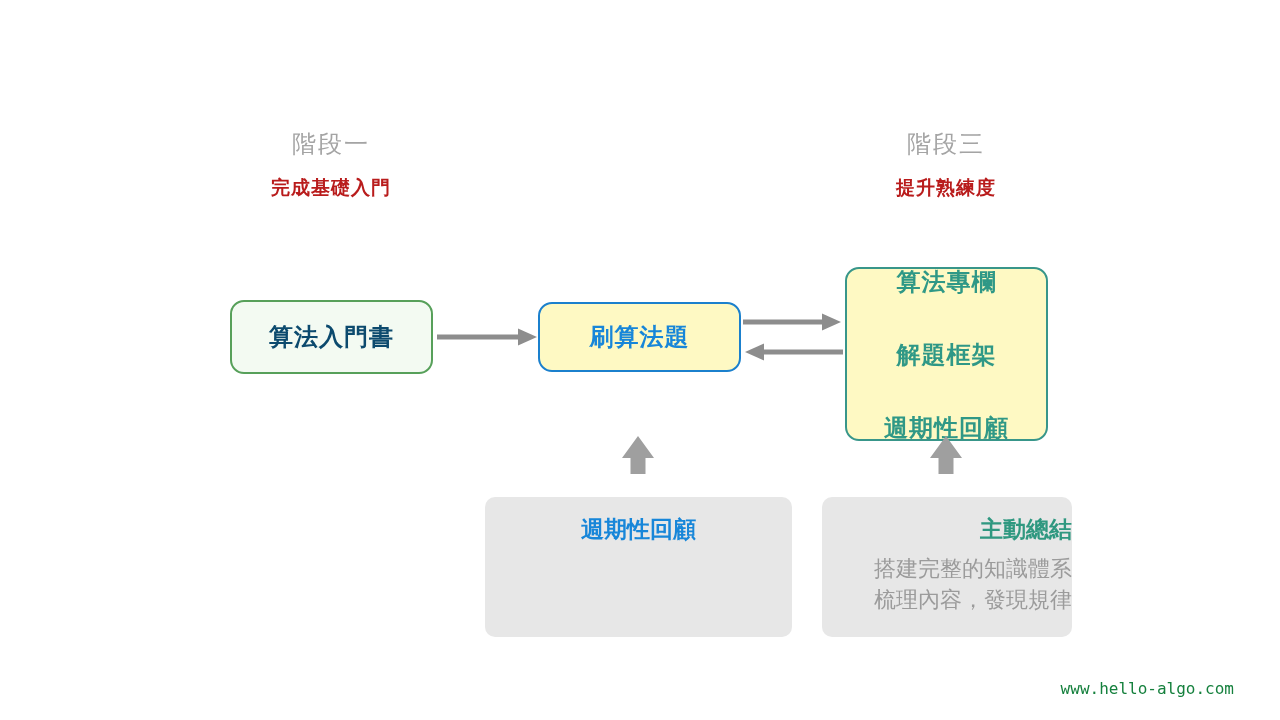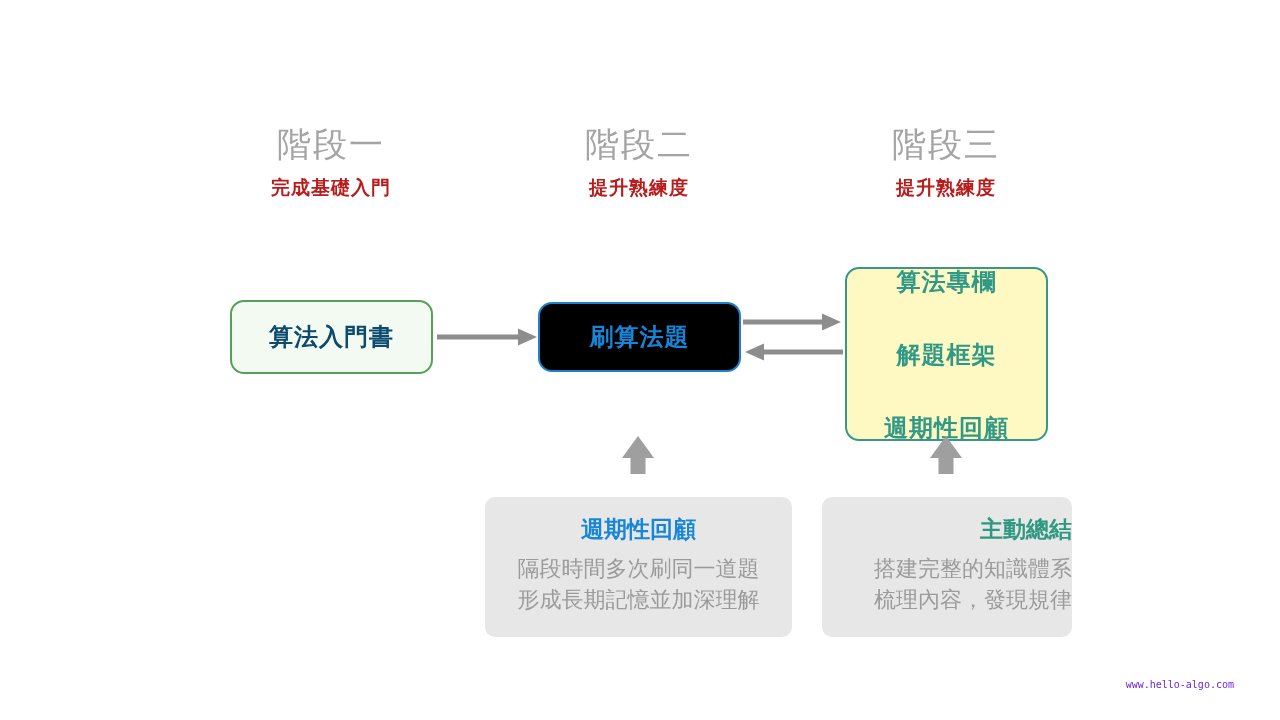--- a/index.html
+++ b/index.html
@@ -7,21 +7,21 @@
     width: 1280px; height: 720px; overflow: hidden;
     background: #ffffff;
     font-family: "Liberation Sans", "DejaVu Sans", sans-serif;
     position: relative;
   }
   .canvas { position: absolute; left: 0; top: 0; width: 1280px; height: 720px; }
 
   
   .stage { position: absolute; top: 128px; width: 300px; text-align: center; }
   .stage-title {
-    font-size: 34px; color: #a4a4a4; letter-spacing: 2px; line-height: 32px;
+    font-size: 24px; color: #a4a4a4; letter-spacing: 2px; line-height: 32px;
   }
   .stage-subtitle {
     margin-top: 16px; font-size: 19px; font-weight: 700; color: #b91c1c;
     letter-spacing: 1px; line-height: 24px;
   }
   .stage-1 { left: 181px; }
   .stage-2 { left: 489px; }
   .stage-3 { left: 796px; }
 
   
@@ -29,21 +29,21 @@
     position: absolute; box-sizing: border-box; border-radius: 14px;
     display: flex; flex-direction: column; align-items: center; justify-content: center;
     font-weight: 700; font-size: 24px; letter-spacing: 1px;
   }
   .node-green {
     left: 230px; top: 300px; width: 203px; height: 74px;
     background: #f3faf2; border: 2px solid #57a05a; color: #0c4a6e;
   }
   .node-blue {
     left: 538px; top: 302px; width: 203px; height: 70px;
-    background: #000000; border: 2px solid #1b80cd; color: #1786d9;
+    background: #fef9c3; border: 2px solid #1b80cd; color: #1786d9;
   }
   .node-teal {
     left: 845px; top: 267px; width: 203px; height: 174px;
     background: #fef9c3; border: 2px solid #38968a; color: #2f9886; gap: 36px;
   }
   .node-teal .node-line { line-height: 37px; }
 
   
   svg.arrows { position: absolute; left: 0; top: 0; pointer-events: none; }
 
@@ -57,35 +57,31 @@
   .callout-summary { left: 822px; width: 250px; text-align: right; }
   .callout-title { font-size: 23px; font-weight: 700; line-height: 30px; }
   .callout-review .callout-title { color: #1786d9; }
   .callout-summary .callout-title { color: #2f9880; }
   .callout-body { margin-top: 9px; font-size: 22px; color: #9b9b9b; line-height: 31px; }
 
   
   .watermark {
     position: absolute; right: 46px; top: 679px;
     font-family: "DejaVu Sans Mono", "Liberation Mono", monospace;
-    font-size: 10px; color: #6d28d9; letter-spacing: 0px;
+    font-size: 16px; color: #15803d; letter-spacing: 0px;
   }
 </style>
 </head>
 <body>
 
 <div class="canvas">
 
   <div class="stage stage-1">
     <div class="stage-title">階段一</div>
     <div class="stage-subtitle">完成基礎入門</div>
-  </div>
-  <div class="stage stage-2">
-    <div class="stage-title">階段二</div>
-    <div class="stage-subtitle">提升熟練度</div>
   </div>
   <div class="stage stage-3">
     <div class="stage-title">階段三</div>
     <div class="stage-subtitle">提升熟練度</div>
   </div>
 
   <div class="node node-green">
     <div class="node-line">算法入門書</div>
   </div>
   <div class="node node-blue">
@@ -118,24 +114,20 @@
       <polygon points="638,436 622,458 630.5,458 630.5,474 645.5,474 645.5,458 654,458" fill="#9f9f9f"></polygon>
     </g>
 
     <g>
       <polygon points="946,436 930,458 938.5,458 938.5,474 953.5,474 953.5,458 962,458" fill="#9f9f9f"></polygon>
     </g>
   </svg>
 
   <div class="callout callout-review">
     <div class="callout-title">週期性回顧</div>
-    <div class="callout-body">
-      <div>隔段時間多次刷同一道題</div>
-      <div>形成長期記憶並加深理解</div>
-    </div>
   </div>
   <div class="callout callout-summary">
     <div class="callout-title">主動總結</div>
     <div class="callout-body">
       <div>搭建完整的知識體系</div>
       <div>梳理內容，發現規律</div>
     </div>
   </div>
 
   <div class="watermark">www.hello-algo.com</div>

